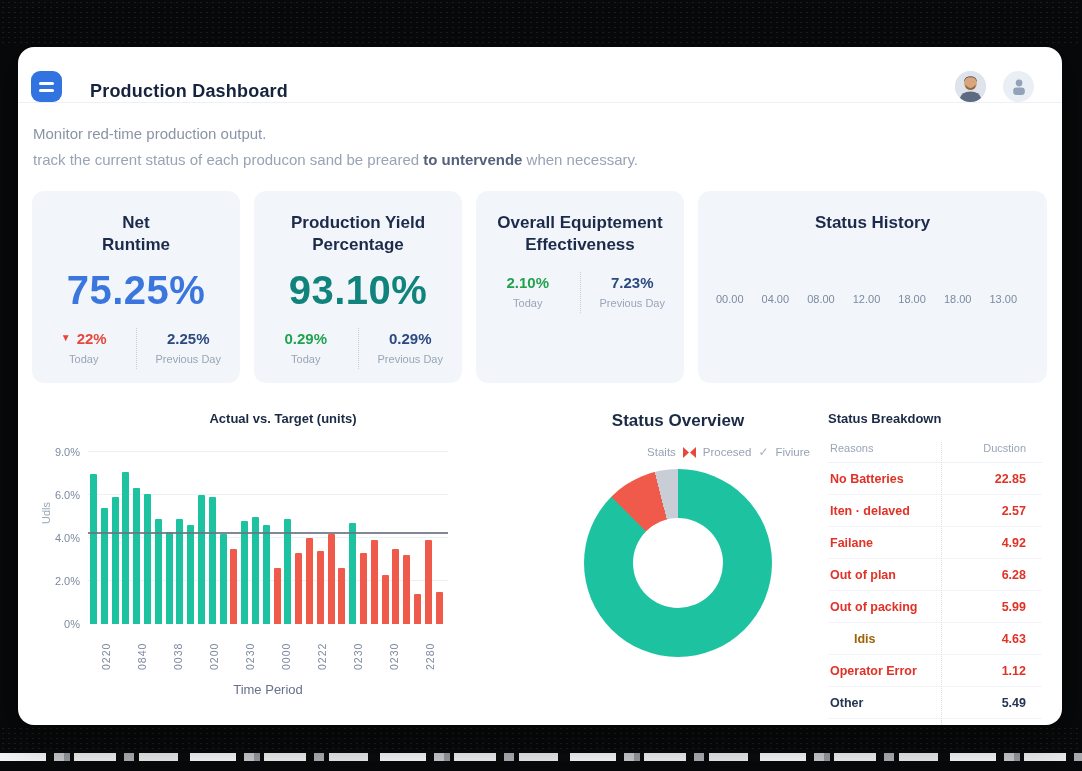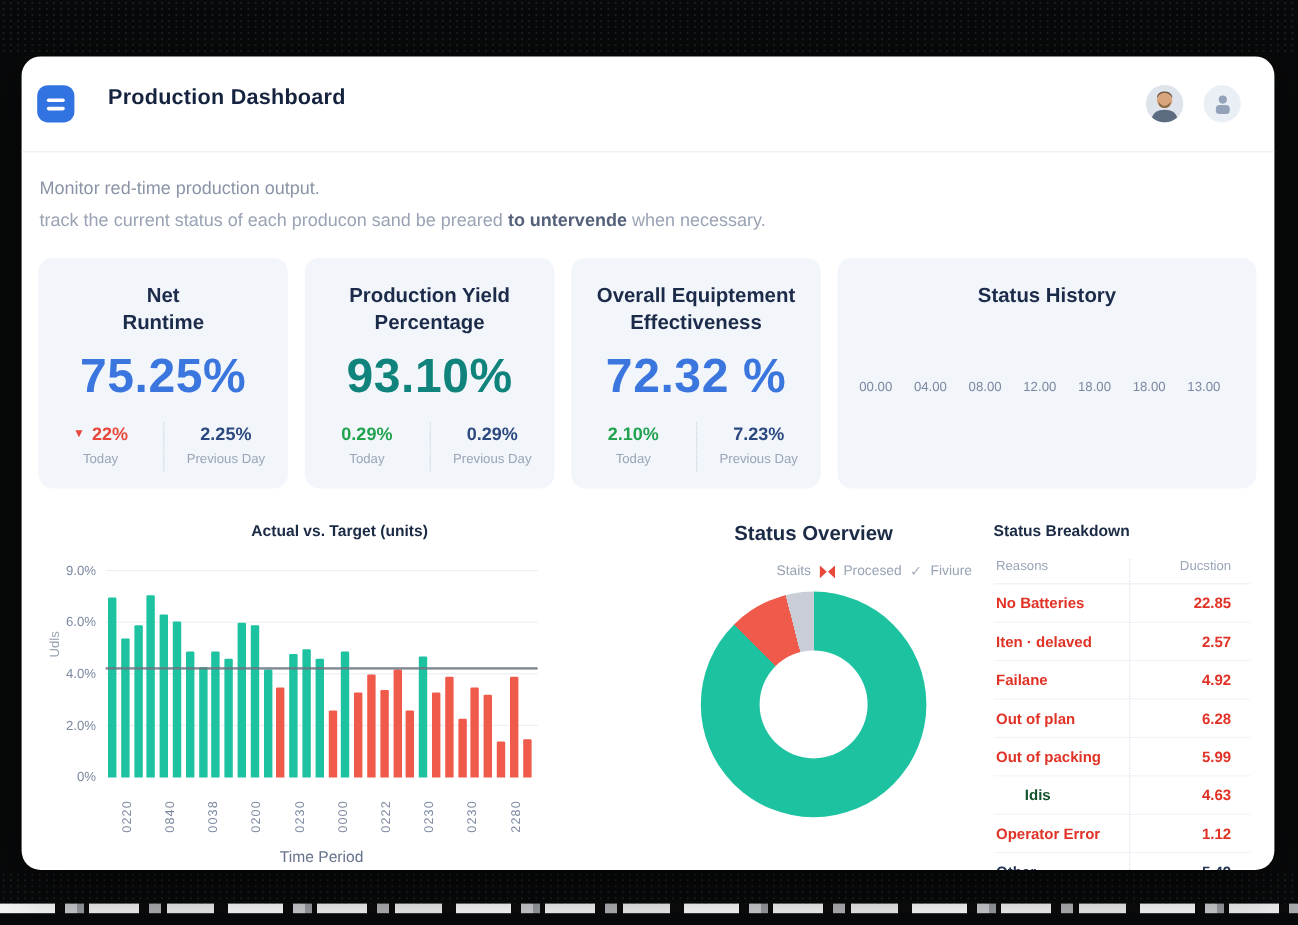--- a/index.html
+++ b/index.html
@@ -24,23 +24,22 @@
       #0b0b0c 70px 74px, #ececec 74px 116px, #0b0b0c 116px 124px,
       #a9abae 124px 134px, #0b0b0c 134px 139px, #e6e6e6 139px 178px, #0b0b0c 178px 190px);
   }
   .window {
     position:absolute; left:18px; top:47px; width:1044px; height:678px;
     background:#ffffff; border-radius:16px; overflow:hidden;
     box-shadow:0 8px 40px rgba(0,0,0,.55);
   }
   
   .app-header {
-    display:flex; align-items:flex-start; height:56px; padding:0 28px 0 13px;
+    display:flex; align-items:flex-end; height:56px; padding:0 28px 0 13px;
     border-bottom:1px solid #edf0f4;
-    margin-top:24px;
   }
   .menu-btn {
     width:31px; height:31px; border-radius:9px; background:#3173e1;
     display:flex; flex-direction:column; justify-content:center; align-items:center;
     gap:4px; cursor:pointer; border:none;
   }
   .menu-btn .bar { width:15px; height:3px; border-radius:2px; background:#fff; }
   .app-title { margin-left:28px; font-size:18px; font-weight:bold; color:#15233f; letter-spacing:.2px; }
   .header-right { margin-left:auto; display:flex; align-items:center; gap:17px; }
   .avatar, .account-btn {
@@ -197,21 +196,20 @@
           <div class="delta-label">Previous Day</div>
         </div>
       </div>
     </div>
 
     <div class="card small">
       <div class="kpi-title">
         <div>Overall Equiptement</div>
         <div>Effectiveness</div>
       </div>
-      <div class="kpi-value" style="color: rgb(58, 118, 222);">72.32 %</div>
       <div class="kpi-stats">
         <div class="kpi-col">
           <div class="delta" style="color: rgb(33, 162, 79);">2.10%</div>
           <div class="delta-label">Today</div>
         </div>
         <div class="kpi-col">
           <div class="delta prev-val">7.23%</div>
           <div class="delta-label">Previous Day</div>
         </div>
       </div>
@@ -365,21 +363,21 @@
             </div>
             <div class="sb-row">
               <span class="reason" style="color: rgb(224, 50, 38);">Out of plan</span>
               <span class="val" style="color: rgb(224, 50, 38);">6.28</span>
             </div>
             <div class="sb-row">
               <span class="reason" style="color: rgb(224, 50, 38);">Out of packing</span>
               <span class="val" style="color: rgb(224, 50, 38);">5.99</span>
             </div>
             <div class="sb-row">
-              <span class="reason" style="color: #14532d; padding-left: 24px;">Idis</span>
+              <span class="reason" style="color: #a16207; padding-left: 24px;">Idis</span>
               <span class="val" style="color: rgb(224, 50, 38);">4.63</span>
             </div>
             <div class="sb-row">
               <span class="reason" style="color: rgb(224, 50, 38);">Operator Error</span>
               <span class="val" style="color: rgb(224, 50, 38);">1.12</span>
             </div>
             <div class="sb-row">
               <span class="reason" style="color: rgb(35, 53, 83);">Other</span>
               <span class="val" style="color: rgb(35, 53, 83);">5.49</span>
             </div>

